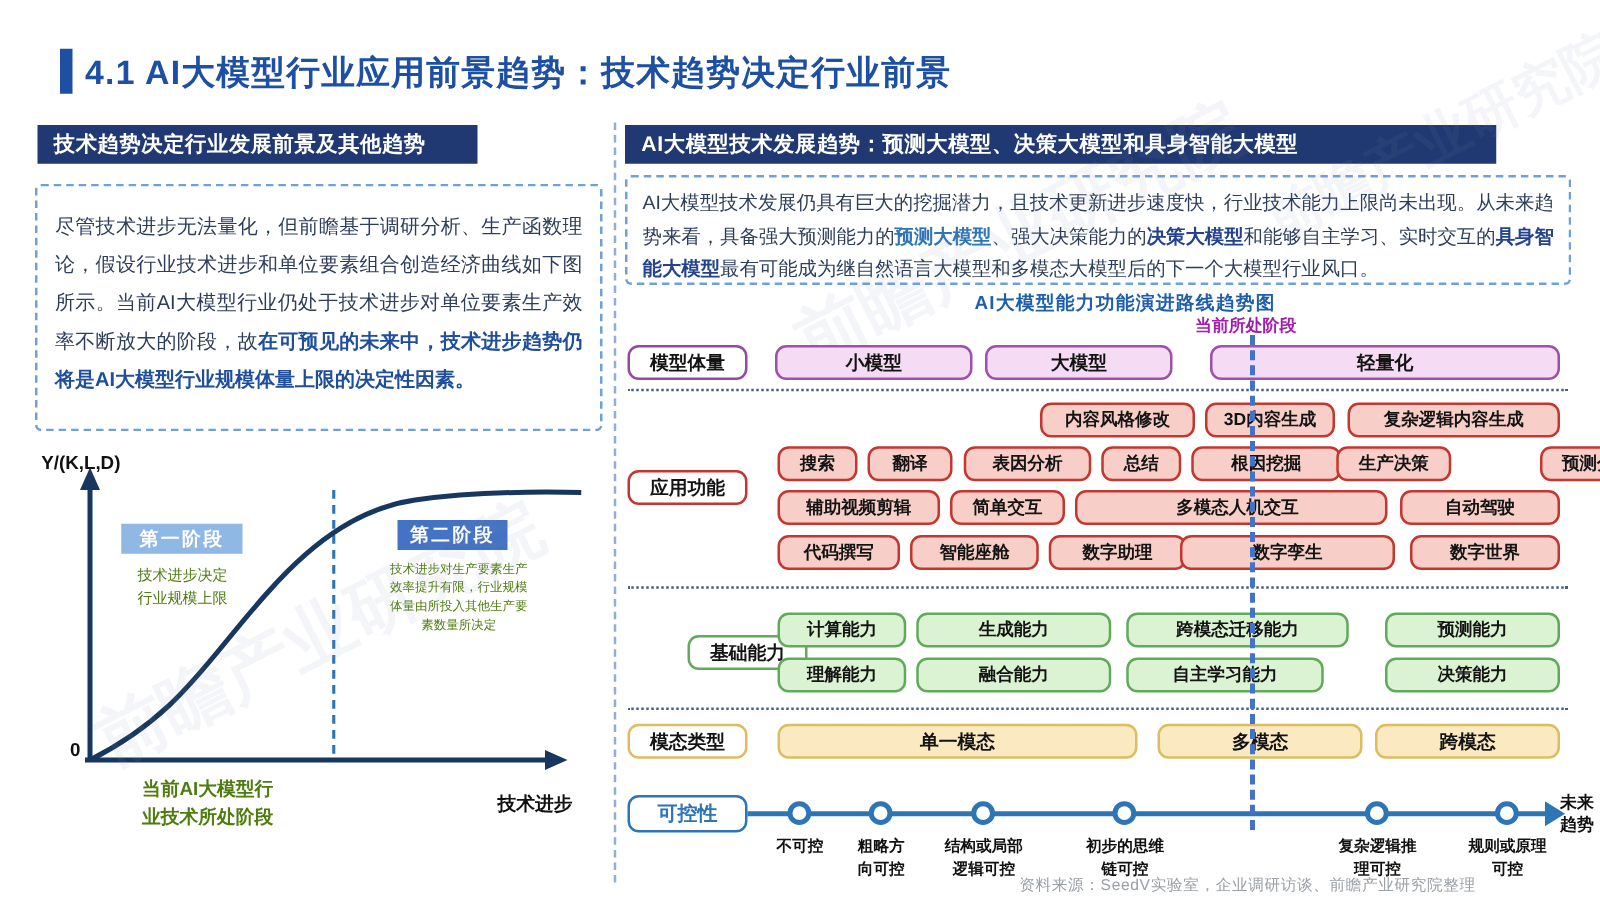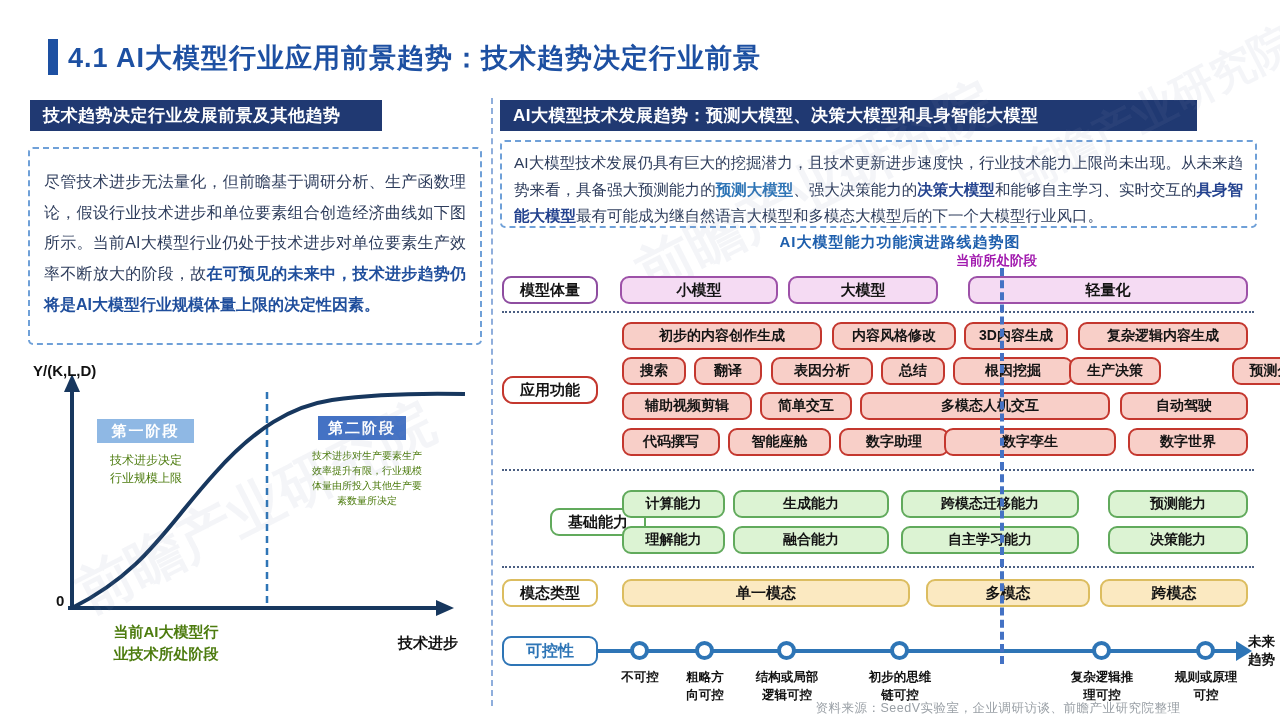--- a/index.html
+++ b/index.html
@@ -109,22 +109,21 @@
   <div class="cur-stage">当前所处阶段</div>
   <div class="cur-line"></div>
 
   <div class="box rowlabel lp" style="left:502px;top:276px;width:96px;">模型体量</div>
   <div class="box purple" style="left:620px;top:276px;width:158px;font-size:15px;">小模型</div>
   <div class="box purple" style="left:788px;top:276px;width:150px;font-size:15px;">大模型</div>
   <div class="box purple" style="left:968px;top:276px;width:280px;font-size:15px;">轻量化</div>
 
   <div class="sep" style="top:311px;"></div>
 
-  <div class="box rowlabel lr" style="left:502px;top:376px;width:96px;border-radius:11px;">应用功能</div>
-  <div class="box red" style="left:622px;top:322px;width:200px;">初步的内容创作生成</div>
+  <div class="box rowlabel lr" style="left:502px;top:376px;width:96px;">应用功能</div>
   <div class="box red" style="left:832px;top:322px;width:124px;">内容风格修改</div>
   <div class="box red" style="left:964px;top:322px;width:104px;">3D内容生成</div>
   <div class="box red" style="left:1078px;top:322px;width:170px;">复杂逻辑内容生成</div>
 
   <div class="box red" style="left:622px;top:357px;width:64px;">搜索</div>
   <div class="box red" style="left:694px;top:357px;width:68px;">翻译</div>
   <div class="box red" style="left:771px;top:357px;width:102px;">表因分析</div>
   <div class="box red" style="left:881px;top:357px;width:64px;">总结</div>
   <div class="box red" style="left:953px;top:357px;width:120px;">根因挖掘</div>
   <div class="box red" style="left:1069px;top:357px;width:92px;">生产决策</div>
@@ -143,21 +142,21 @@
 
   <div class="sep" style="top:469px;"></div>
 
   <div class="box rowlabel lg" style="left:502px;top:508px;width:96px;margin-left:48px;">基础能力</div>
   <div class="box green" style="left:622px;top:490px;width:103px;">计算能力</div>
   <div class="box green" style="left:733px;top:490px;width:156px;">生成能力</div>
   <div class="box green" style="left:901px;top:490px;width:178px;">跨模态迁移能力</div>
   <div class="box green" style="left:1108px;top:490px;width:140px;">预测能力</div>
   <div class="box green" style="left:622px;top:526px;width:103px;">理解能力</div>
   <div class="box green" style="left:733px;top:526px;width:156px;">融合能力</div>
-  <div class="box green" style="left:901px;top:526px;width:178px;">自主学习能力</div>
+  <div class="box green" style="left:901px;top:526px;width:158px;">自主学习能力</div>
   <div class="box green" style="left:1108px;top:526px;width:140px;">决策能力</div>
 
   <div class="sep" style="top:566px;"></div>
 
   <div class="box rowlabel ly" style="left:502px;top:579px;width:96px;">模态类型</div>
   <div class="box yellow" style="left:622px;top:579px;width:288px;font-size:15px;">单一模态</div>
   <div class="box yellow" style="left:926px;top:579px;width:164px;font-size:15px;">多模态</div>
   <div class="box yellow" style="left:1100px;top:579px;width:148px;font-size:15px;">跨模态</div>
 
   <div class="box rowlabel lb" style="left:502px;top:636px;width:96px;height:30px;">可控性</div>

